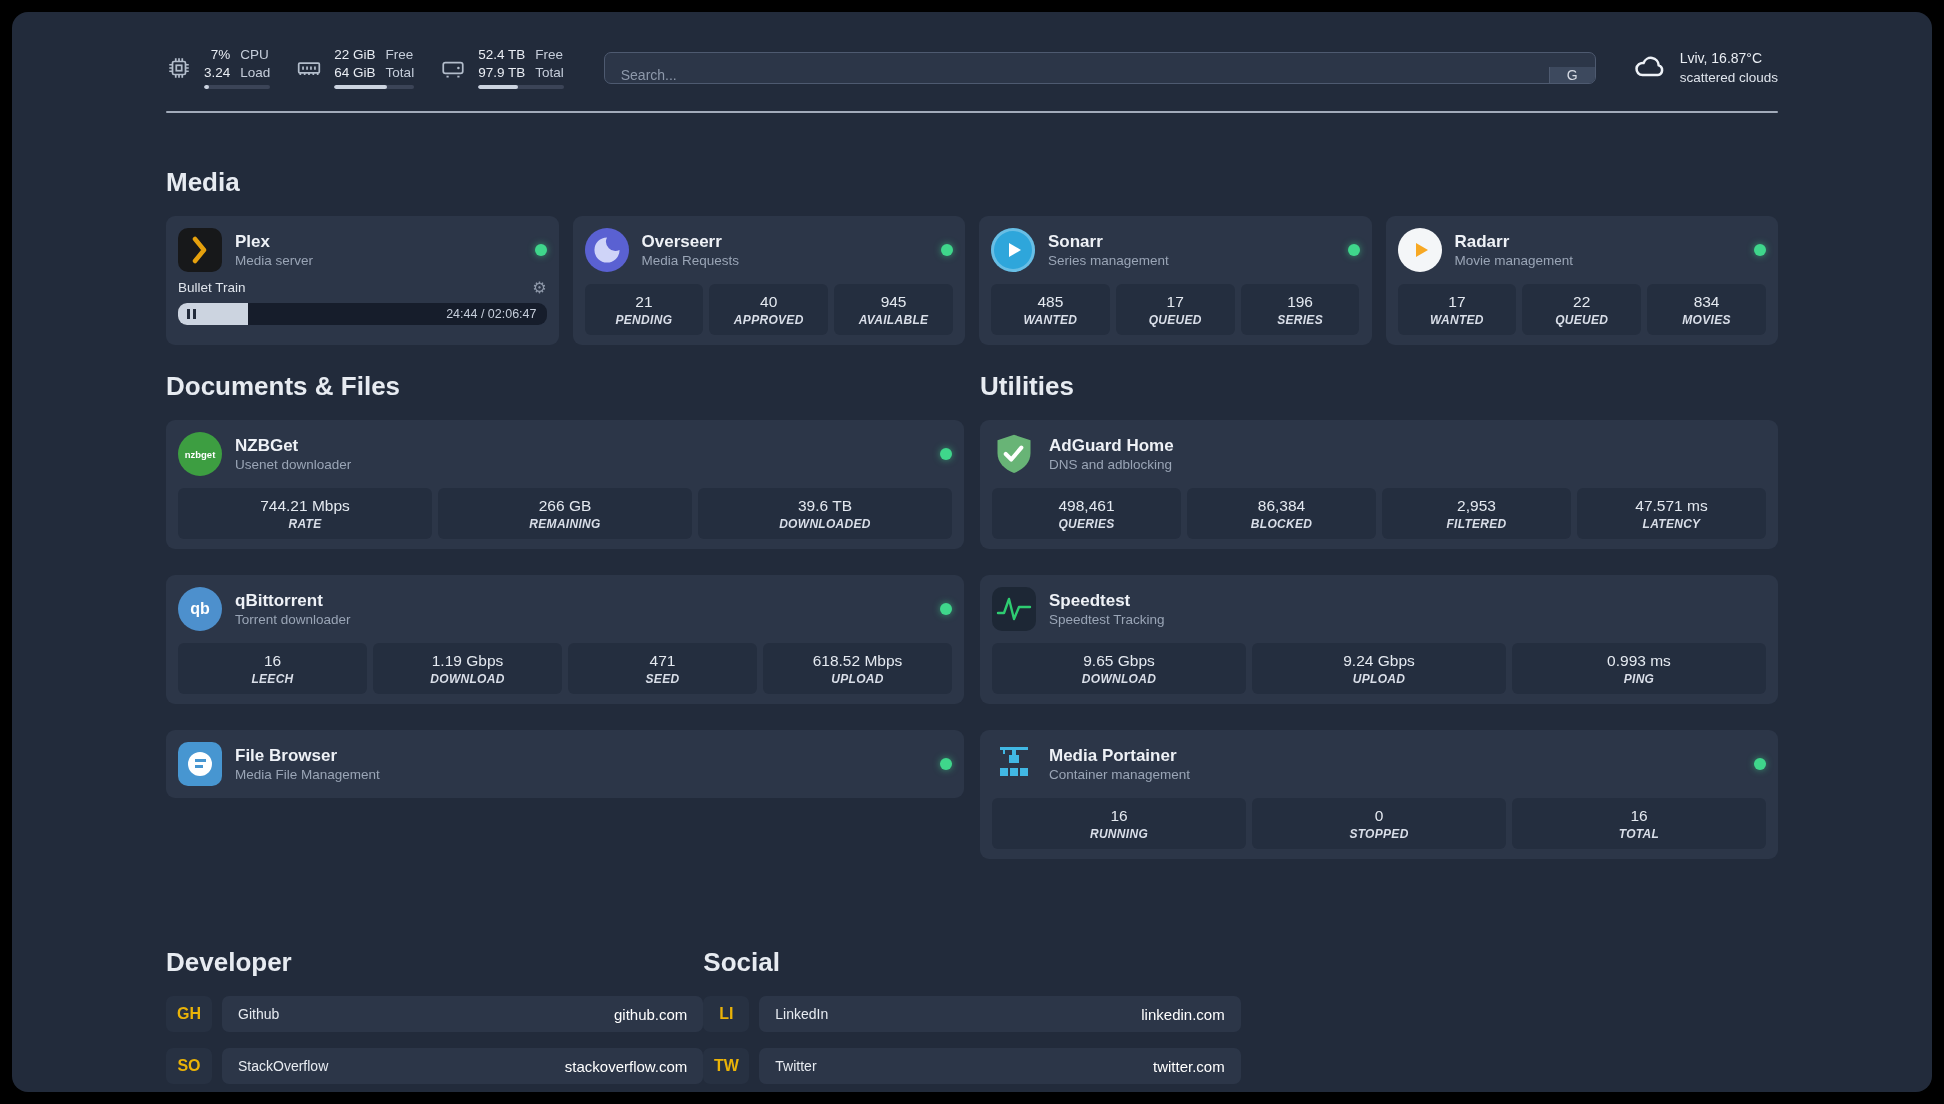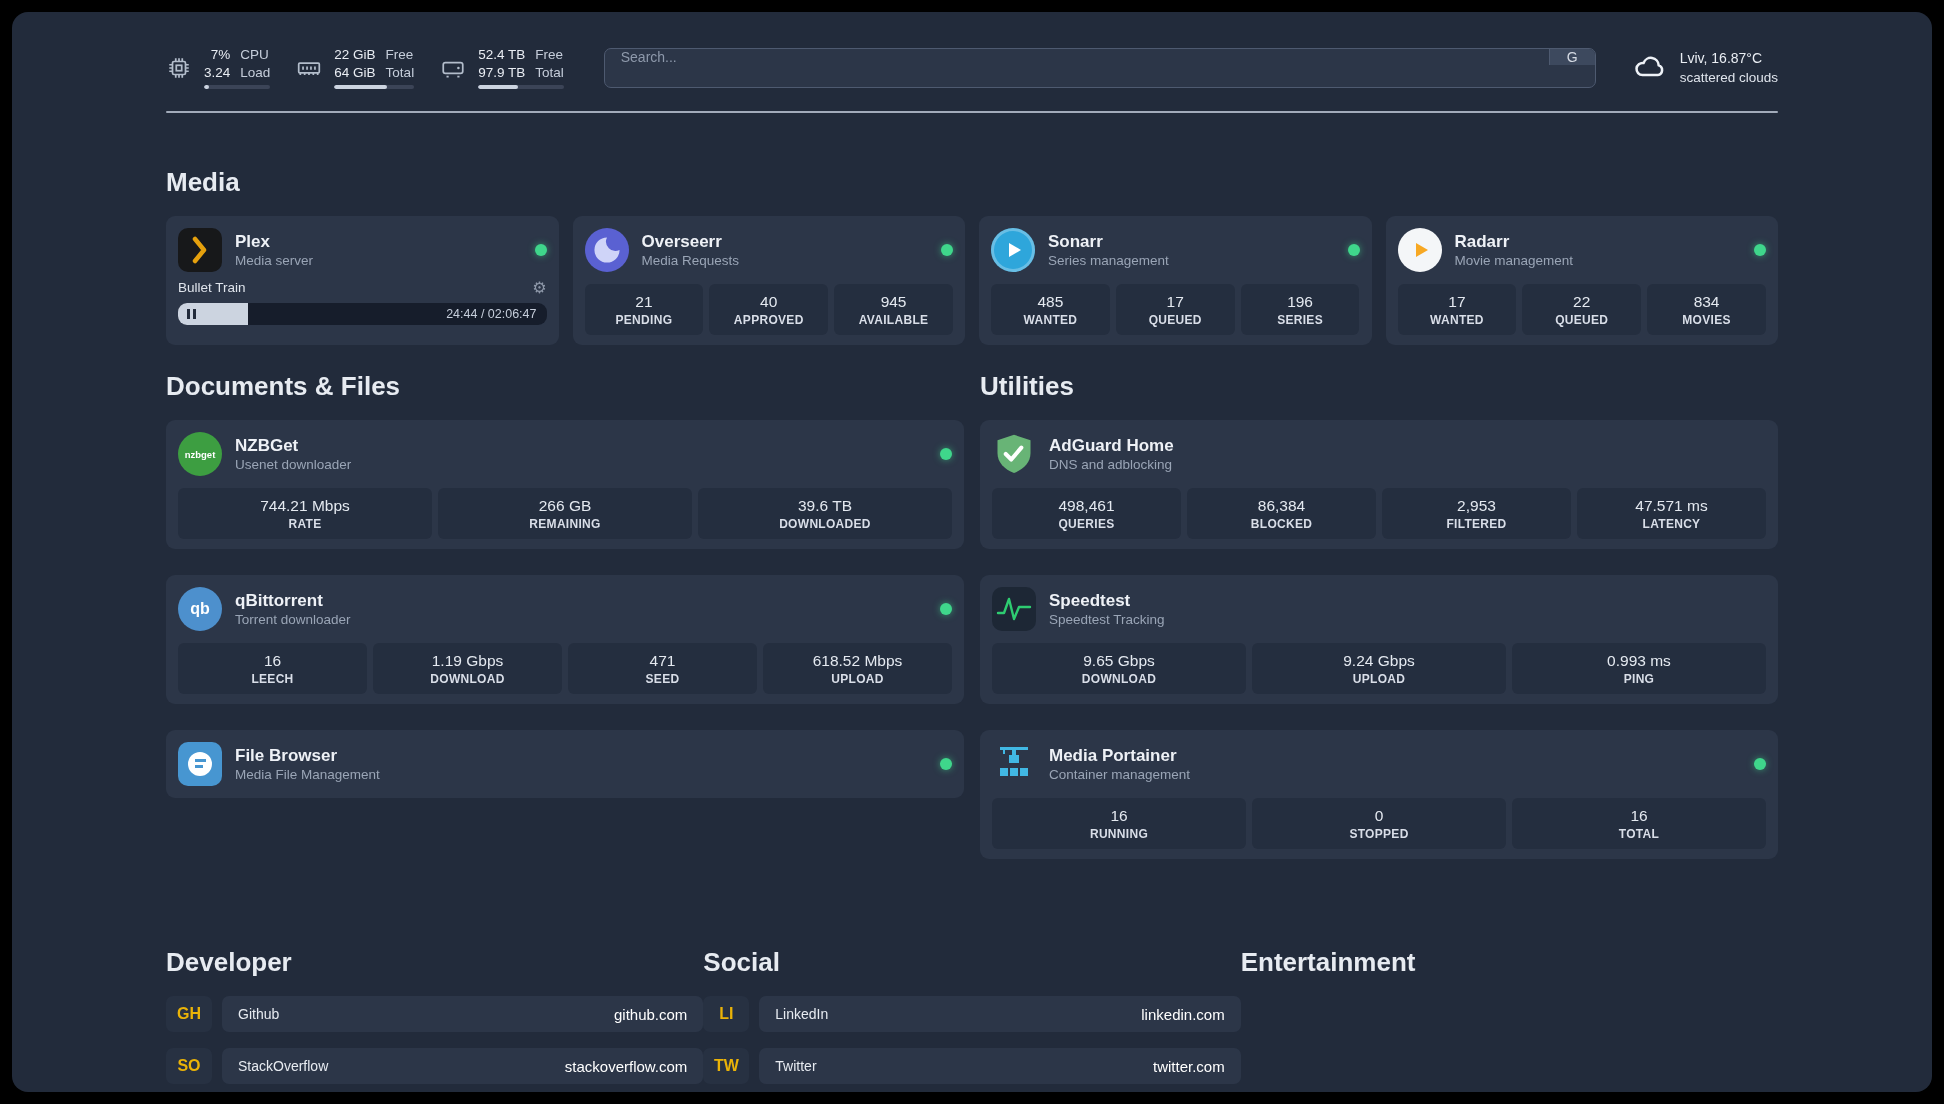--- a/index.html
+++ b/index.html
@@ -14,21 +14,21 @@
 
   
   .topbar{display:flex; align-items:center; gap:26px; padding-top:34px;}
   .sys{display:flex; align-items:center; gap:12px;}
   .sys-icon svg{display:block;}
   .sys-grid{display:grid; grid-template-columns:auto auto; gap:1px 10px; font-size:13.5px; line-height:17px;}
   .sys-grid .v{text-align:right; color:var(--text);}
   .sys-grid .l{color:#c6cedb;}
   .sys-bar{margin-top:4px; height:4px; border-radius:2px; background:var(--track); overflow:hidden;}
   .sys-fill{height:100%; background:var(--fill); border-radius:2px;}
-  .search{flex:1; height:40px; margin-left:14px; background:var(--card); border:1px solid var(--border); border-radius:7px; display:flex; align-items:flex-start; overflow:hidden;}
+  .search{flex:1; height:32px; margin-left:14px; background:var(--card); border:1px solid var(--border); border-radius:7px; display:flex; align-items:flex-end; overflow:hidden;}
   .search input{flex:1; background:transparent; border:none; outline:none; color:var(--text); font-size:14px; padding:0 16px; font-family:inherit;}
   .search input::placeholder{color:#8e99ab;}
   .search-btn{width:46px; display:flex; align-items:center; justify-content:center; background:#3d495e; border-left:1px solid var(--border); font-size:14px; color:#d6dbe4; cursor:pointer;}
   .weather{display:flex; align-items:center; gap:12px; margin-left:10px;}
   .weather-text{font-size:14px; line-height:19px;}
   .weather-text .cond{font-size:13.5px; color:#dfe4ec;}
   .divider{margin-top:22px; height:2px; background:var(--line); border-radius:1px; opacity:.85;}
 
   
   .section-title{font-size:26px; font-weight:600; color:#e7ebf1;}
@@ -40,21 +40,21 @@
 
   
   .card{background:var(--card); border-radius:9px; padding:10px 12px;}
   .card-head{display:flex; align-items:center; gap:13px; min-height:48px;}
   .meta .title{font-size:17px; font-weight:600; color:#eef1f6; line-height:21px;}
   .meta .subtitle{font-size:13.5px; color:var(--muted); line-height:18px;}
   .dot{width:12px; height:12px; border-radius:50%; background:var(--green); margin-left:auto; box-shadow:0 0 7px rgba(63,214,139,.6);}
   .stats{display:flex; gap:6px; margin-top:10px;}
   .tile{flex:1; background:var(--tile); border-radius:6px; text-align:center; padding:8px 4px 7px;}
   .tile .val{font-size:15.5px; color:#e4e9f0; line-height:19px;}
-  .tile .lab{font-size:12px; font-weight:700; letter-spacing:.3px; color:#d9dee8; line-height:16px; margin-top:1px;}
+  .tile .lab{font-size:12px; font-weight:700; letter-spacing:.3px; color:#d9dee8; line-height:16px; margin-top:1px;font-style:italic;}
 
   
   .player{margin-top:4px;}
   .track-row{display:flex; align-items:center; font-size:13.5px; color:#dfe4ec;}
   .gear{margin-left:auto; font-size:16px; color:#8d97a8; cursor:pointer;}
   .progress{position:relative; margin-top:6px; height:22px; border-radius:9px; background:#161d2b; overflow:hidden;}
   .pfill{height:100%; background:var(--fill); border-radius:5px 0 0 5px; display:flex; align-items:center;}
   .pause{display:flex; gap:3px; margin-left:9px;}
   .pause i{display:block; width:3px; height:10px; background:#222b3b;}
   .ptime{position:absolute; right:10px; top:0; line-height:22px; font-size:12.5px; color:#c6cedb;}
@@ -508,19 +508,18 @@
         <div class="bm-item">
           <span class="bm-abbr">TW</span>
           <span class="bm-pill">
             <span class="bm-name">Twitter</span>
             <span class="bm-url">twitter.com</span>
           </span>
         </div>
       </div>
 
       <div class="bm-col">
-        <h2 class="section-title">Entertainment</h2>
 
       </div>
     </div>
 
   </div>
 </div>
 
 </body></html>

